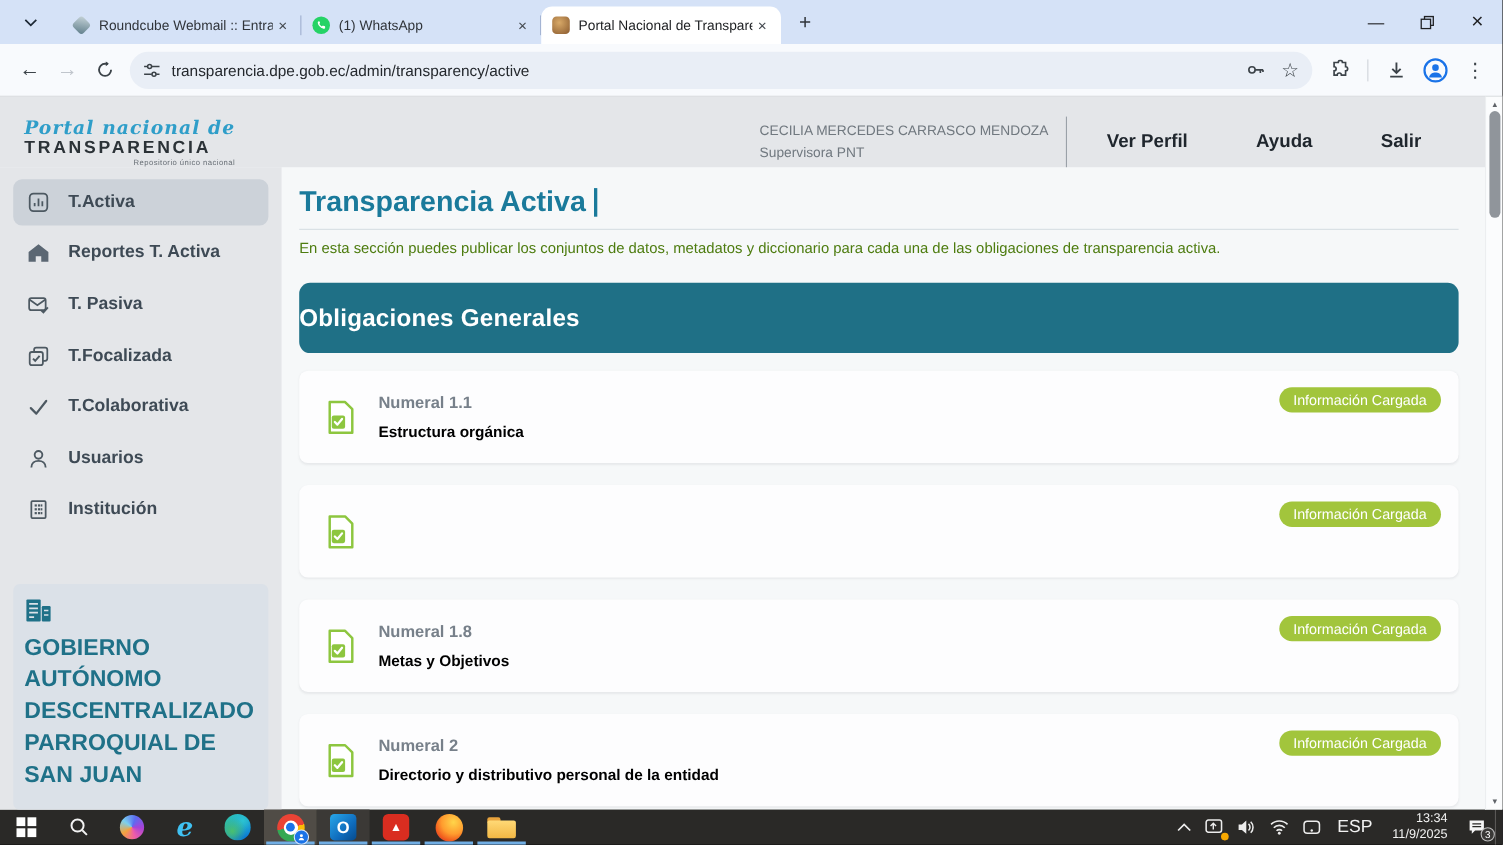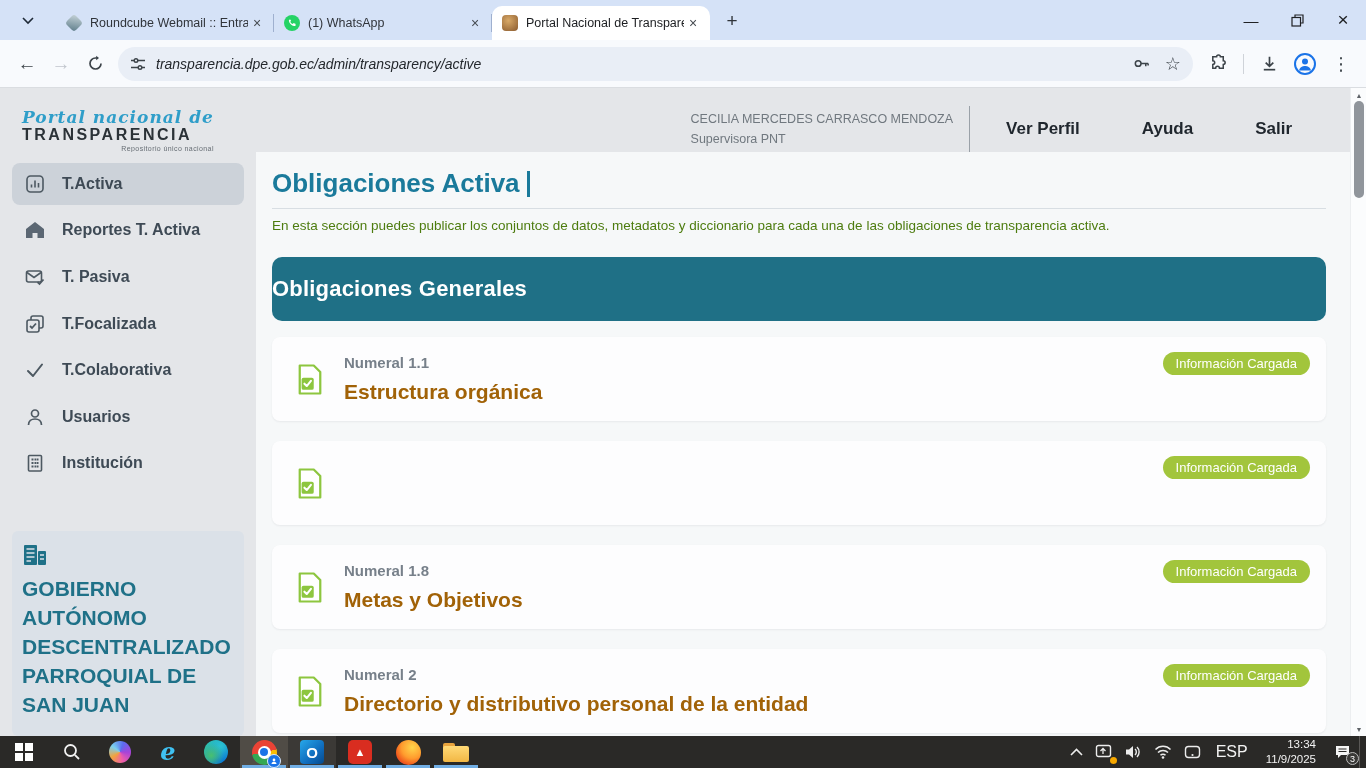--- a/index.html
+++ b/index.html
@@ -21,21 +21,21 @@
   .fav-portal { background:radial-gradient(circle at 40% 35%,#d8a968,#8a5a2e); border-radius:4px; }
   .newtab { width:28px; height:28px; margin:0 0 5px 8px; border-radius:50%; display:flex; align-items:center; justify-content:center; font-size:19px; color:#30343a; cursor:pointer; }
   .win-controls { margin-left:auto; display:flex; height:40px; align-items:stretch; }
   .win-btn { width:46px; display:flex; align-items:center; justify-content:center; color:#202124; font-size:15px; cursor:pointer; }
 
   
   .toolbar { height:48px; background:#f8fafd; display:flex; align-items:center; padding:0 10px; border-bottom:1px solid #dadde1; flex:0 0 auto; }
   .nav-btn { width:34px; height:34px; display:flex; align-items:center; justify-content:center; font-size:19px; color:#3c4349; cursor:pointer; }
   .nav-btn.disabled { color:#c0c5cc; }
   .urlbar { flex:1; height:34px; background:#e9eef6; border-radius:17px; margin:0 6px; display:flex; align-items:center; padding:0 12px; }
-  .url-text { flex:1; font-size:14px; color:#24282d; margin-left:10px; white-space:nowrap; overflow:hidden;font-style:italic; }
+  .url-text { flex:1; font-size:14px; color:#24282d; margin-left:10px; white-space:nowrap; overflow:hidden; }
   .pill-icons { display:flex; gap:14px; align-items:center; }
   .tb-right { display:flex; align-items:center; gap:6px; margin-left:4px; }
   .tb-divider { width:1px; height:20px; background:#cfd3d9; margin:0 4px; }
   .icon-btn { width:30px; height:30px; display:flex; align-items:center; justify-content:center; cursor:pointer; color:#3c4349; }
   .dots { font-size:18px; color:#3c4349; letter-spacing:0; }
 
   
   .viewport { flex:1; display:flex; background:#f6f8f9; position:relative; min-height:0; }
   .page { width:1350px; display:flex; flex-direction:column; min-height:0; }
   .scrollbar { width:16px; background:#fbfcfd; border-left:1px solid #eceef0; position:relative; }
@@ -72,21 +72,21 @@
   .cursor-bar { display:inline-block; width:3px; height:26px; background:#1a7a9b; margin-left:7px; }
   .title-rule { border:none; border-top:1px solid #d8dee3; margin-top:9px; }
   .page-desc { margin-top:9px; font-size:13.5px; color:#4d7c0f; }
   .section-banner { margin-top:24px; height:64px; background:#1f7086; border-radius:10px; display:flex; align-items:center; }
   .section-title { color:#fff; font-size:22px; font-weight:700; letter-spacing:.2px; }
   .ob-card { margin-top:16px; height:84px; background:#fdfdfe; border-radius:8px; box-shadow:0 1px 2px rgba(60,70,80,.08); display:flex; align-items:center; padding:0 16px 0 24px; cursor:pointer; }
   .ob-card + .ob-card { margin-top:20px; }
   .doc-icon { width:28px; height:33px; flex:0 0 auto; }
   .ob-text { margin-left:20px; }
   .ob-numeral { font-size:15px; font-weight:700; color:#77808a; }
-  .ob-title { font-size:21px; font-weight:700; color:#a16207; margin-top:9px; }
+  .ob-title { font-size:14px; font-weight:700; color:#000000; margin-top:9px; }
   .ob-badge { margin-left:auto; align-self:flex-start; margin-top:15px; background:#a2c53c; color:#fff; font-size:13px; padding:4px 13px; border-radius:13px; white-space:nowrap; }
 
   
   .taskbar { height:32px; background:#2a2927; display:flex; align-items:stretch; flex:0 0 auto; }
   .tb-cell { width:48px; display:flex; align-items:center; justify-content:center; position:relative; cursor:pointer; }
   .tb-cell.open:after { content:""; position:absolute; bottom:0; left:2px; right:2px; height:3px; background:#71aee4; }
   .tb-cell.focused { background:#504c46; }
   .tb-cell.running { background:#3b3936; }
   .start-grid { display:grid; grid-template-columns:8px 8px; grid-template-rows:8px 8px; gap:1.5px; }
   .start-grid div { background:#fff; }
@@ -320,21 +320,21 @@
                 <g stroke="#dbe1e8" stroke-width="1.4">
                   <path d="M18 12 H22 M18 16 H22"></path>
                 </g>
               </svg>
             <div class="inst-text">GOBIERNO AUTÓNOMO DESCENTRALIZADO PARROQUIAL DE SAN JUAN</div>
           </div>
         </div>
 
         <div class="content">
           <div class="page-title-row">
-            <span class="page-title">Obligaciones Activa</span>
+            <span class="page-title">Transparencia Activa</span>
             <span class="cursor-bar"></span>
           </div>
           <hr class="title-rule">
           <div class="page-desc">En esta sección puedes publicar los conjuntos de datos, metadatos y diccionario para cada una de las obligaciones de transparencia activa.</div>
 
           <div class="section-banner">
             <span class="section-title">Obligaciones Generales</span>
           </div>
 
           <div class="ob-card">

